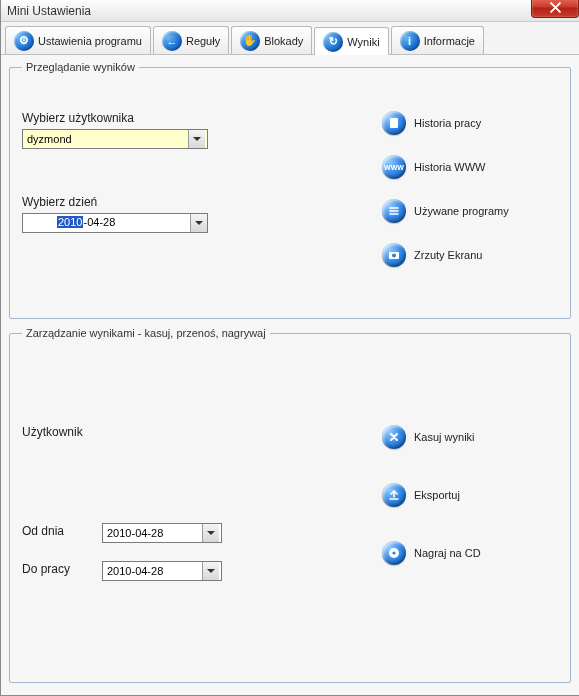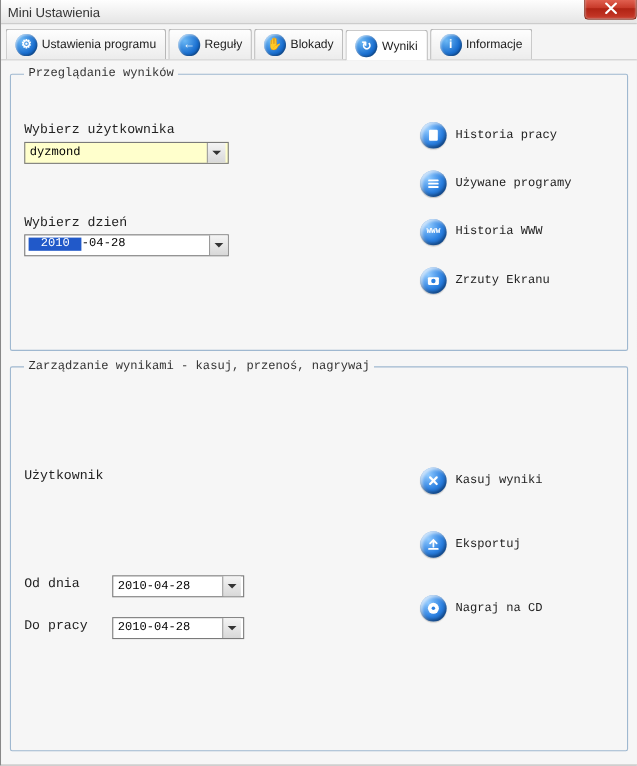--- a/index.html
+++ b/index.html
@@ -81,21 +81,20 @@
     border-radius: 50%;
     background: radial-gradient(circle at 30% 30%, #6bb8f5, #1a6fd0 60%, #0a4fa0);
     display: flex; align-items: center; justify-content: center;
     color: #fff; font-weight: bold; font-size: 11px;
     box-shadow: inset -1px -1px 2px rgba(0,0,0,.3), inset 1px 1px 2px rgba(255,255,255,.6);
   }
   .content {
     padding: 6px 8px;
     background: #f6f6f6;
     height: calc(100% - 22px - 33px);
-    font-family: Liberation Mono, monospace;
   }
   fieldset {
     border: 1px solid #9fb8d0;
     border-radius: 2px;
     margin: 0 0 8px 0;
     padding: 10px 12px 14px 12px;
     background: #f6f6f6;
   }
   fieldset.top { height: 258px; }
   fieldset.bottom { height: 356px; }
@@ -120,21 +119,21 @@
     background: #fff;
   }
   .combo.yellow { background: #ffffcc; }
   .combo input {
     border: none; outline: none;
     background: transparent;
     font-family: inherit; font-size: 11px;
     padding: 0 4px;
     height: 18px;
   }
-  .combo .sel { background:#2159c9; color:#fff; padding:0 11px; }
+  .combo .sel { background:#2159c9; color:#fff; padding:0 1px;margin-left:31px; }
   .combo .arrow {
     width: 17px;
     background: linear-gradient(to bottom,#f4f4f4,#d8d8d8);
     border-left: 1px solid #9a9a9a;
     display: flex; align-items: center; justify-content: center;
     cursor: pointer;
   }
   .combo .arrow::after {
     content:""; width:0; height:0;
     border-left:4px solid transparent;
@@ -236,30 +235,30 @@
         <div class="action-list rightcol">
           <div class="action">
             <span class="ball">
               <svg viewBox="0 0 14 14">
                   <rect x="3" y="2" width="8" height="10" rx="1" fill="#fff"></rect>
                 </svg>
             </span>
             <span>Historia pracy</span>
           </div>
           <div class="action">
-            <span class="ball">
-              <svg viewBox="0 0 14 14">
-                  <path d="M3 4h8M3 7h8M3 10h8" stroke="#fff" stroke-width="1.6" stroke-linecap="round"></path>
-                </svg>
-            </span>
-            <span>Używane programy</span>
-          </div>
-          <div class="action">
             <span class="ball" style="font-size:7px">WWW</span>
             <span>Historia WWW</span>
+          </div>
+          <div class="action">
+            <span class="ball">
+              <svg viewBox="0 0 14 14">
+                  <path d="M3 4h8M3 7h8M3 10h8" stroke="#fff" stroke-width="1.6" stroke-linecap="round"></path>
+                </svg>
+            </span>
+            <span>Używane programy</span>
           </div>
           <div class="action">
             <span class="ball">
               <svg viewBox="0 0 14 14">
                   <rect x="2" y="4" width="10" height="7" rx="1" fill="#fff"></rect>
                   <circle cx="7" cy="7.5" r="2" fill="#2a7fe0"></circle>
                 </svg>
             </span>
             <span>Zrzuty Ekranu</span>
           </div>

